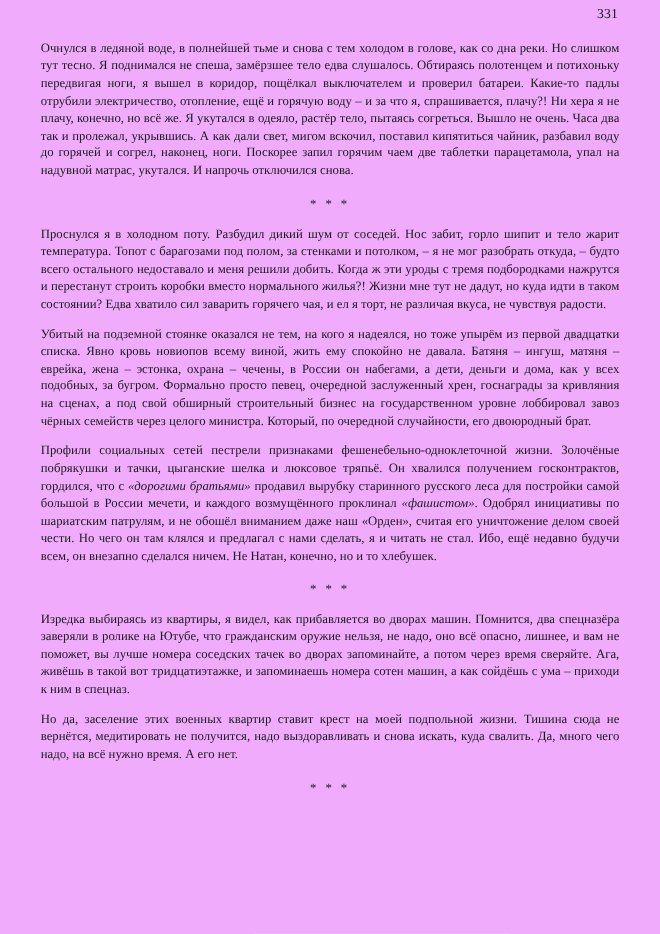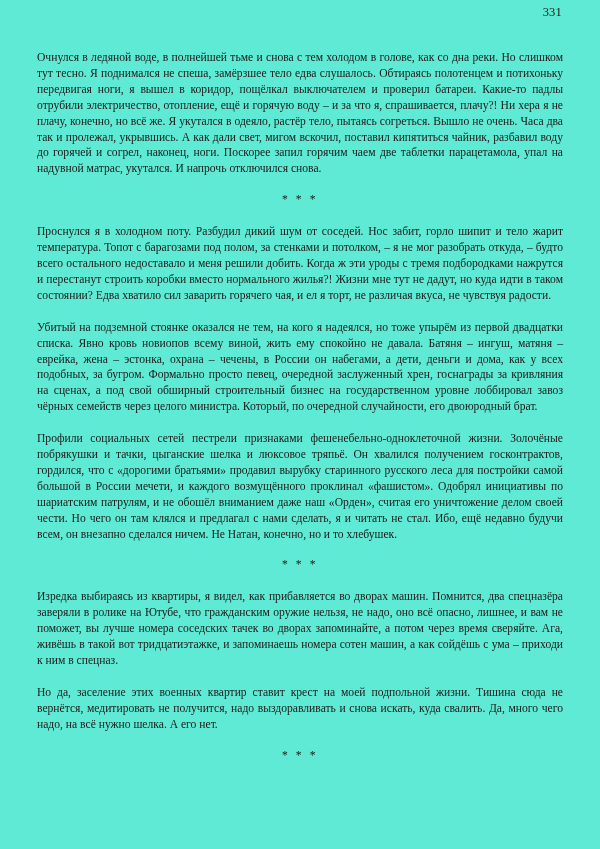--- a/index.html
+++ b/index.html
@@ -4,21 +4,21 @@
 <style>
   html, body {
     margin: 0;
     padding: 0;
     background: #ffffff;
   }
   .page {
     position: relative;
     width: 600px;
     height: 849px;
-    background: #5eead4;
+    background: #f0abfc;
     font-family: "Liberation Serif", "DejaVu Serif", serif;
     color: #1a1a1a;
     box-sizing: border-box;
     overflow: hidden;
   }
   .page-number {
     position: absolute;
     top: 6px;
     right: 38px;
     font-size: 12.5px;
@@ -26,21 +26,21 @@
     color: #1a1a1a;
     letter-spacing: 0.2px;
   }
   .content {
     position: absolute;
     left: 37px;
     top: 34px;
     width: 526px;
   }
   p.para {
-    margin: 16px 0 11px 0;
+    margin: 2px 0 11px 0;
     font-size: 11.6px;
     line-height: 15.9px;
     text-align: justify;
     text-justify: inter-word;
     -webkit-hyphens: none;
     hyphens: none;
     color: #1a1a1a;
   }
   p.para:last-child {
     margin-bottom: 0;
@@ -48,20 +48,21 @@
   .sep {
     margin: 0 0 11px 0;
     padding-top: 4px;
     text-align: center;
     font-size: 11.6px;
     line-height: 15.9px;
     letter-spacing: 2.6px;
     color: #1a1a1a;
   }
   .it {
+    font-style: italic;
   }
 </style>
 </head>
 <body>
 
 <div class="page">
 
   <div class="page-number">331</div>
 
   <div class="content">
@@ -76,18 +77,18 @@
     <p class="para">Убитый на подземной стоянке оказался не тем, на кого я надеялся, но тоже упырём из первой двадцатки списка. Явно кровь новиопов всему виной, жить ему спокойно не давала. Батяня – ингуш, матяня – еврейка, жена – эстонка, охрана – чечены, в России он набегами, а дети, деньги и дома, как у всех подобных, за бугром. Формально просто певец, очередной заслуженный хрен, госнаграды за кривляния на сценах, а под свой обширный строительный бизнес на государственном уровне лоббировал завоз чёрных семейств через целого министра. Который, по очередной случайности, его двоюродный брат.</p>
 
     <p class="para">
       <span>Профили социальных сетей пестрели признаками фешенебельно-одноклеточной жизни. Золочёные побрякушки и тачки, цыганские шелка и люксовое тряпьё. Он хвалился получением госконтрактов, гордился, что с </span><span class="it">«дорогими братьями»</span><span> продавил вырубку старинного русского леса для постройки самой большой в России мечети, и каждого возмущённого проклинал </span><span class="it">«фашистом»</span><span>. Одобрял инициативы по шариатским патрулям, и не обошёл вниманием даже наш «Орден», считая его уничтожение делом своей чести. Но чего он там клялся и предлагал с нами сделать, я и читать не стал. Ибо, ещё недавно будучи всем, он внезапно сделался ничем. Не Натан, конечно, но и то хлебушек.</span>
     </p>
 
     <div class="sep">* * *</div>
 
     <p class="para">Изредка выбираясь из квартиры, я видел, как прибавляется во дворах машин. Помнится, два спецназёра заверяли в ролике на Ютубе, что гражданским оружие нельзя, не надо, оно всё опасно, лишнее, и вам не поможет, вы лучше номера соседских тачек во дворах запоминайте, а потом через время сверяйте. Ага, живёшь в такой вот тридцатиэтажке, и запоминаешь номера сотен машин, а как сойдёшь с ума – приходи к ним в спецназ.</p>
 
-    <p class="para">Но да, заселение этих военных квартир ставит крест на моей подпольной жизни. Тишина сюда не вернётся, медитировать не получится, надо выздоравливать и снова искать, куда свалить. Да, много чего надо, на всё нужно шелка. А его нет.</p>
+    <p class="para">Но да, заселение этих военных квартир ставит крест на моей подпольной жизни. Тишина сюда не вернётся, медитировать не получится, надо выздоравливать и снова искать, куда свалить. Да, много чего надо, на всё нужно время. А его нет.</p>
 
     <div class="sep">* * *</div>
 
   </div>
 </div>
 
 </body></html>

